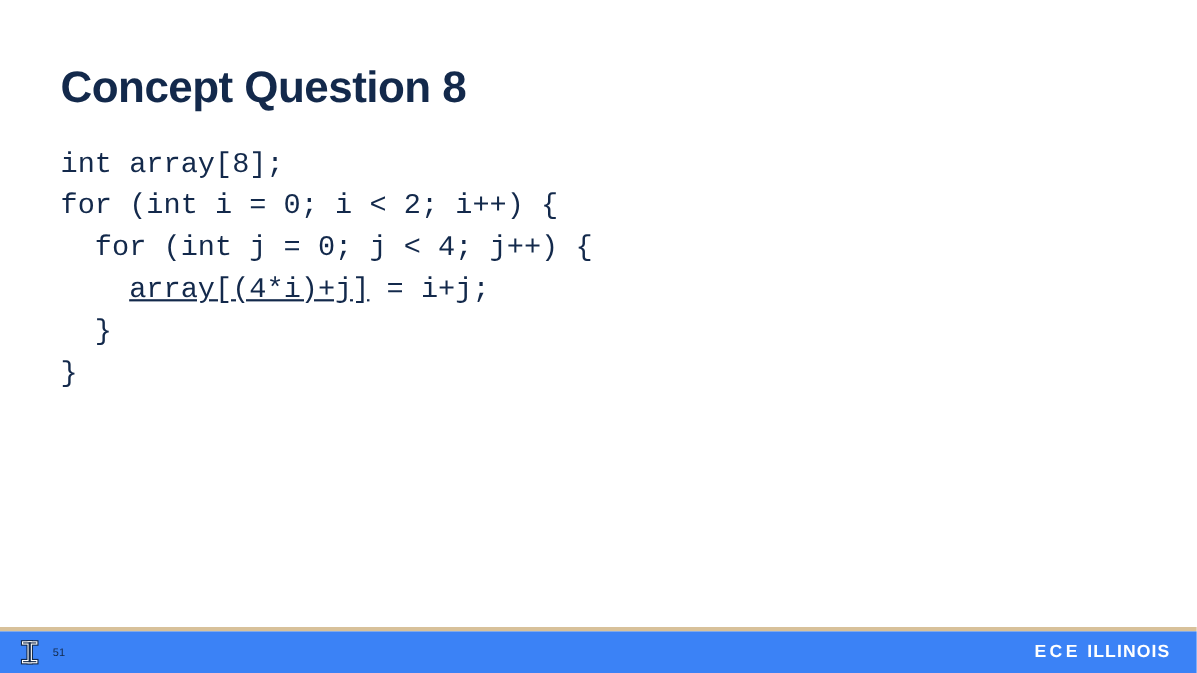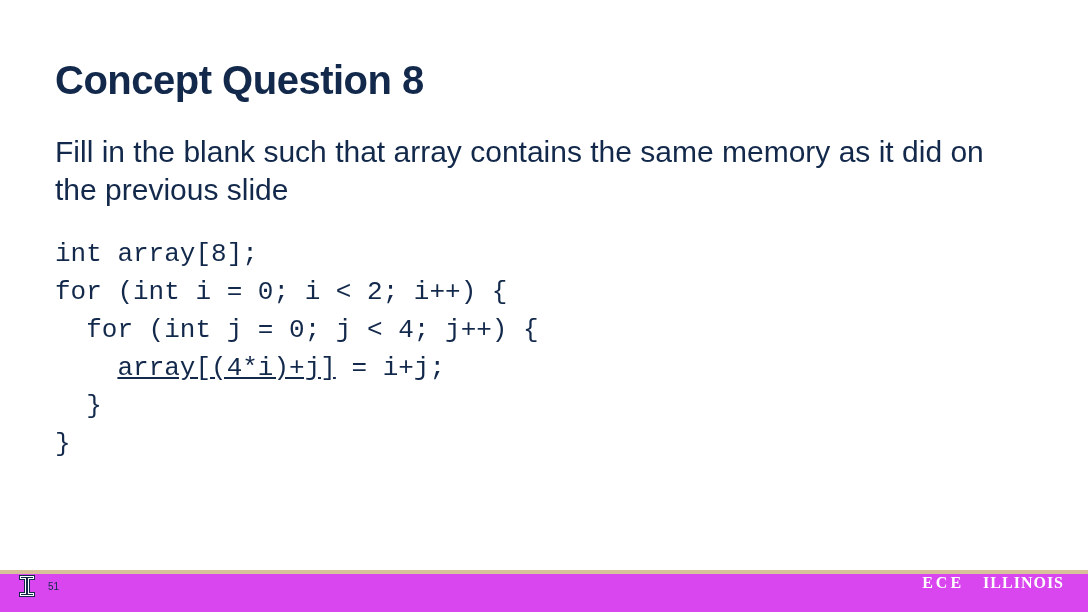--- a/index.html
+++ b/index.html
@@ -5,36 +5,35 @@
   * { margin: 0; padding: 0; box-sizing: border-box; }
   html, body { width: 1088px; height: 612px; font-family: Arial, Helvetica, sans-serif; background: #fff; overflow: hidden; }
   .slide { position: relative; width: 1088px; height: 612px; }
   .content { padding: 58px 55px 0 55px; }
   .title { font-size: 40px; font-weight: bold; color: #13294b; letter-spacing: -0.5px; }
   .subtitle { font-size: 30px; color: #13294b; margin-top: 30px; line-height: 1.25; }
   .code { font-family: "Courier New", Courier, monospace; font-size: 26px; color: #13294b; margin-top: 28px; line-height: 1.46; white-space: pre; }
   .udl { text-decoration: underline; }
   .footer { position: absolute; left: 0; bottom: 0; width: 100%; }
   .tan-line { height: 4px; background: #d8c19a; }
-  .orange-bar { height: 38px; background: #d946ef; display: flex; align-items: flex-start; justify-content: space-between; padding: 0 24px 0 18px; }
+  .orange-bar { height: 38px; background: #3b82f6; display: flex; align-items: center; justify-content: space-between; padding: 0 24px 0 18px; }
   .left-group { display: flex; align-items: center; gap: 12px; }
   .page-num { color: #13294b; font-size: 10px; }
-  .ece { color: #fff; font-size: 16px; font-family: Liberation Serif, serif; display: flex; align-items: baseline; gap: 19px; font-weight: normal;}
+  .ece { color: #fff; font-size: 16px; font-family: Liberation Sans, sans-serif; display: flex; align-items: baseline; gap: 6px; font-weight: normal;}
   .ece-bold { font-weight: bold; letter-spacing: 3px; }
   .ece-light { font-weight: bold; letter-spacing: 1px; }
   .block-i { display: inline-block; }
   .block-i svg { display: block; }
 </style>
 </head>
 <body>
 
 <div class="slide">
   <div class="content">
     <h1 class="title">Concept Question 8</h1>
-    <p class="subtitle">Fill in the blank such that array contains the same memory as it did on the previous slide</p>
     <div class="code"><span>int array[8];</span>
 <span>for (int i = 0; i &lt; 2; i++) {</span>
 <span>  for (int j = 0; j &lt; 4; j++) {</span>
 <span>    </span><span class="udl">array[(4*i)+j]</span><span> = i+j;</span>
 <span>  }</span>
 <span>}</span></div>
   </div>
 
   <div class="footer">
     <div class="tan-line"></div>

